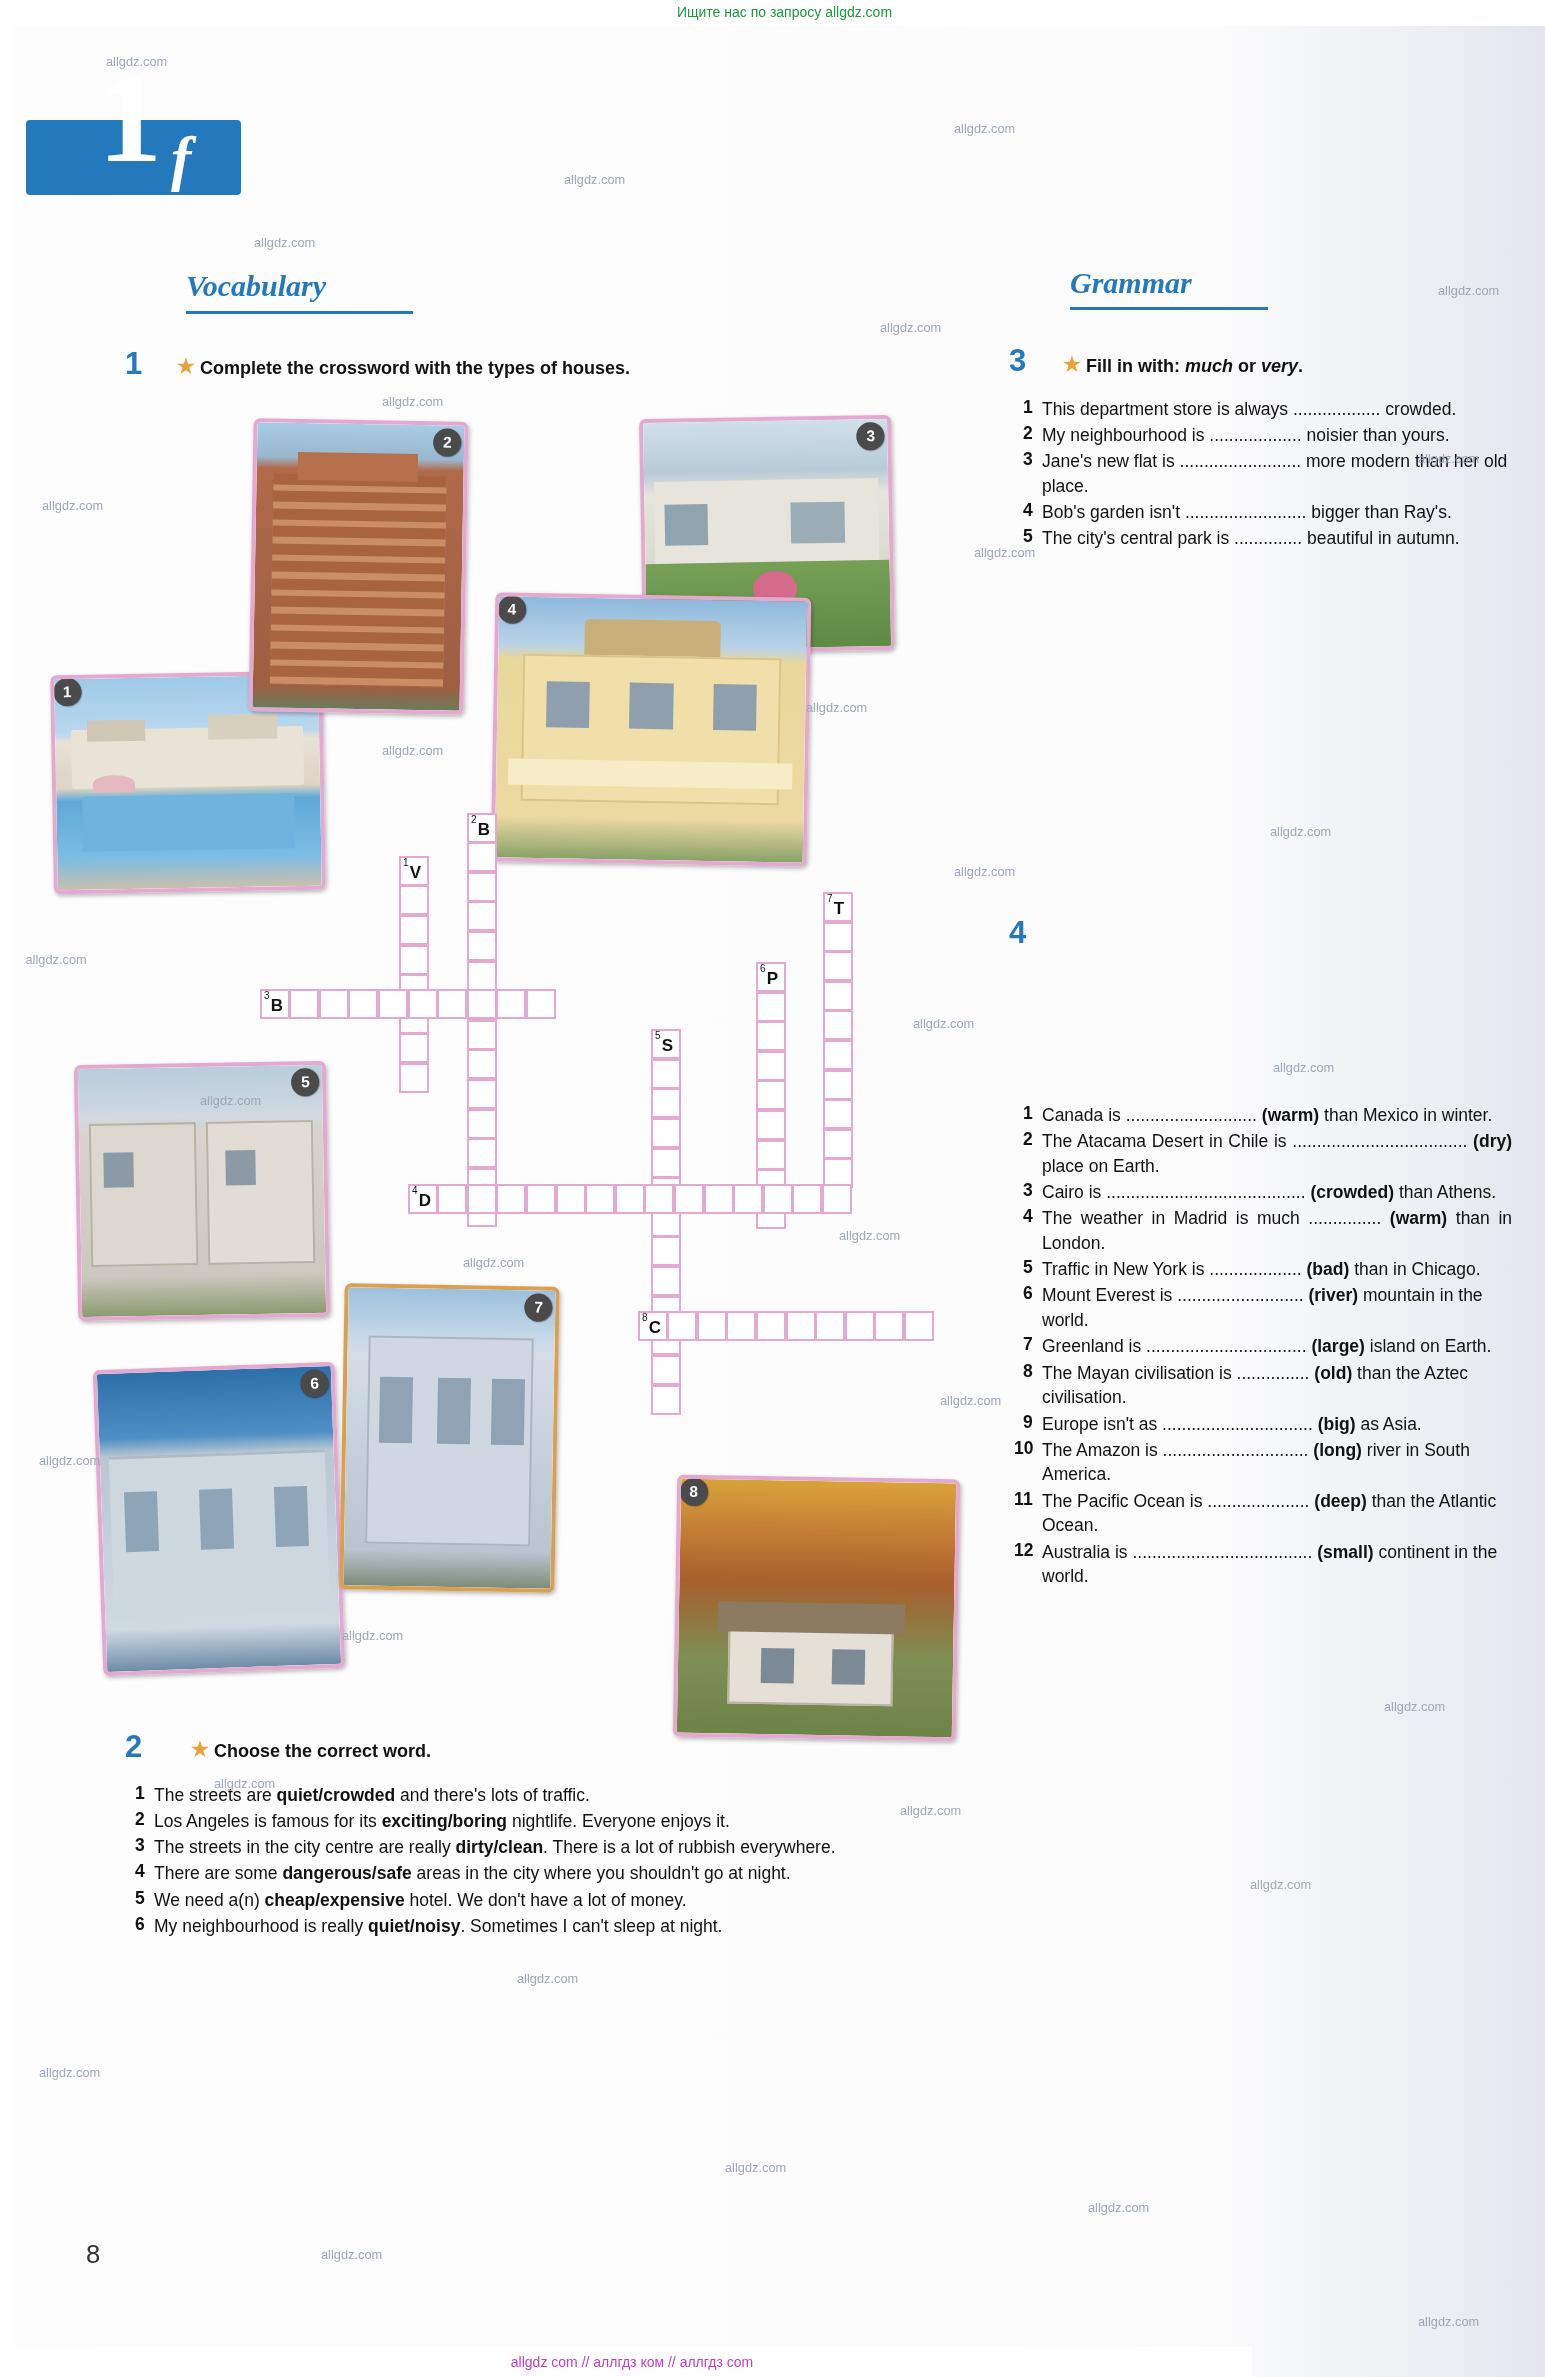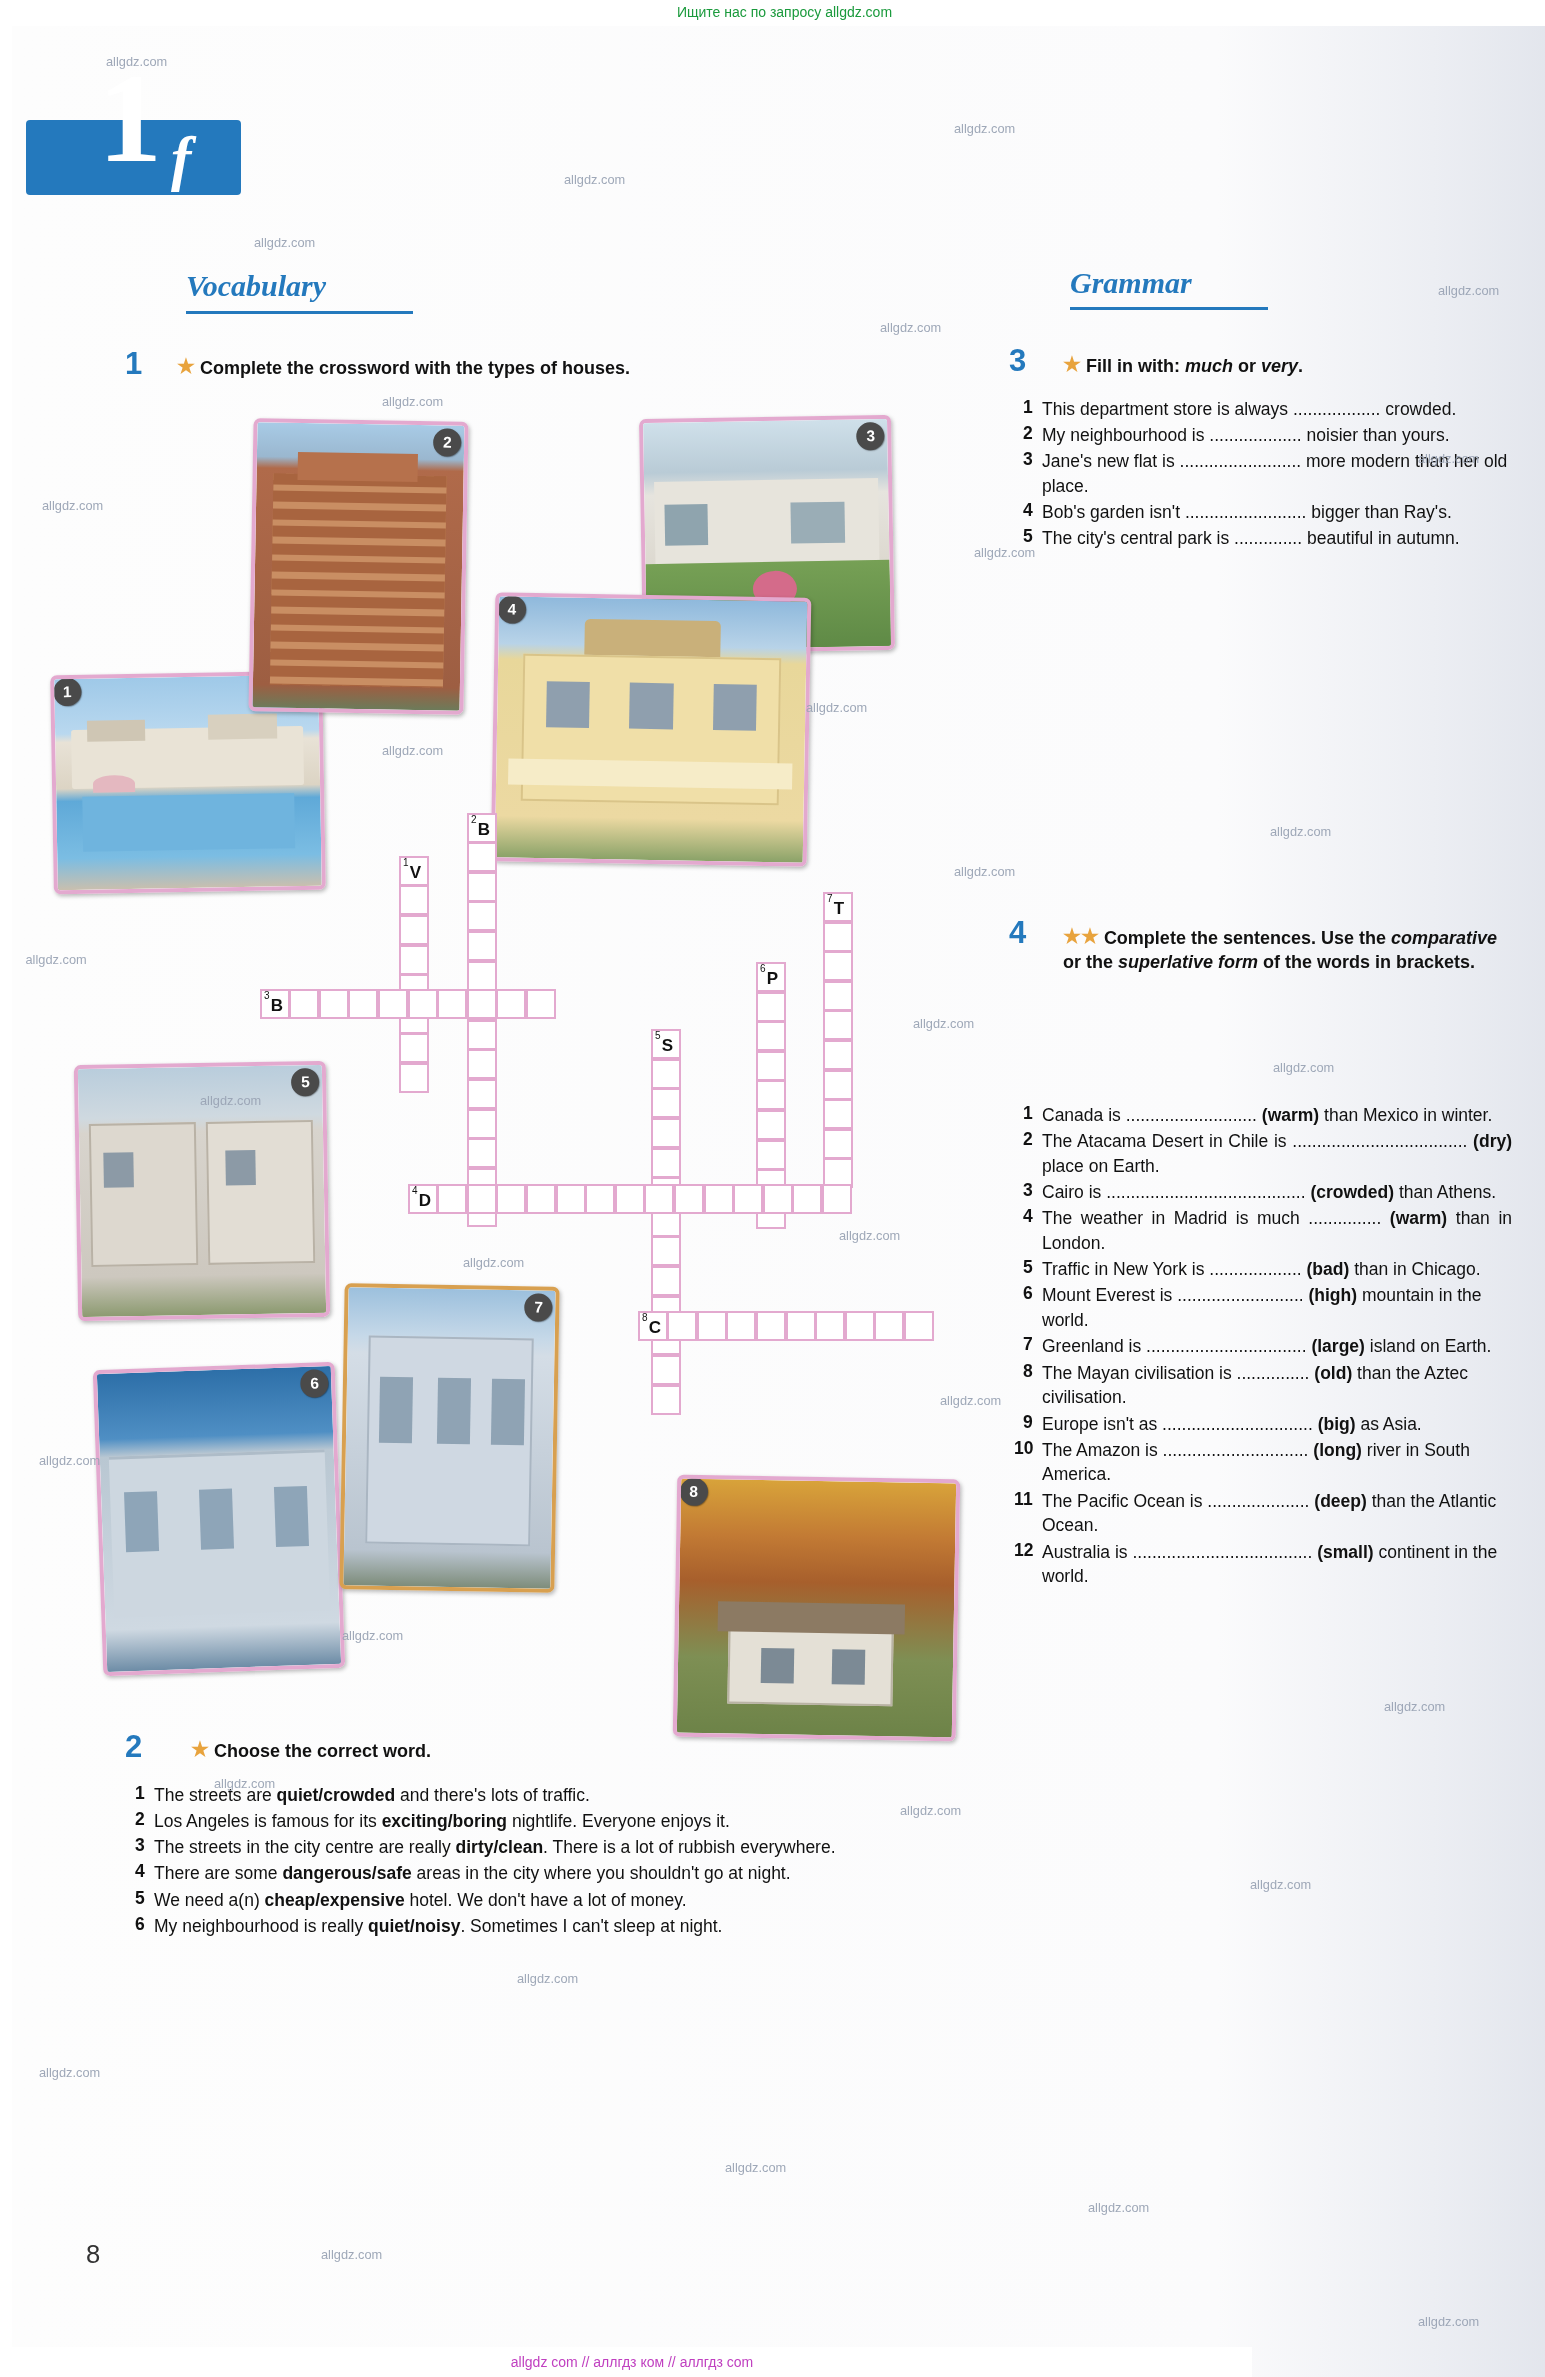--- a/index.html
+++ b/index.html
@@ -468,24 +468,20 @@
       <div class="qnum">4</div>
       <div class="qtext">Bob's garden isn't ......................... bigger than Ray's.</div>
     </div>
     <div class="qrow">
       <div class="qnum">5</div>
       <div class="qtext">The city's central park is .............. beautiful in autumn.</div>
     </div>
   </div>
 
   <div class="ex-num" style="left:997px; top:915px;">4</div>
-  <div class="ex-title" style="left:1051px; top:923px; width:444px;">
-    <span class="star">★★</span>
-    <span>Complete the sentences. Use the <i>comparative</i> or the <i>superlative form</i> of the words in brackets.</span>
-  </div>
 
   <div class="qlist" style="left:1002px; top:1103px; width:498px;">
     <div class="qrow">
       <div class="qnum">1</div>
       <div class="qtext">Canada is ........................... <b>(warm)</b> than Mexico in winter.</div>
     </div>
     <div class="qrow">
       <div class="qnum">2</div>
       <div class="qtext" style="text-align:justify;">The Atacama Desert in Chile is .................................... <b>(dry)</b> place on Earth.</div>
     </div>
@@ -496,21 +492,21 @@
     <div class="qrow">
       <div class="qnum">4</div>
       <div class="qtext" style="text-align:justify;">The weather in Madrid is much ............... <b>(warm)</b> than in London.</div>
     </div>
     <div class="qrow">
       <div class="qnum">5</div>
       <div class="qtext">Traffic in New York is ................... <b>(bad)</b> than in Chicago.</div>
     </div>
     <div class="qrow">
       <div class="qnum">6</div>
-      <div class="qtext">Mount Everest is .......................... <b>(high)</b> mountain in the world.</div>
+      <div class="qtext">Mount Everest is .......................... <b>(river)</b> mountain in the world.</div>
     </div>
     <div class="qrow">
       <div class="qnum">7</div>
       <div class="qtext">Greenland is ................................. <b>(large)</b> island on Earth.</div>
     </div>
     <div class="qrow">
       <div class="qnum">8</div>
       <div class="qtext">The Mayan civilisation is ............... <b>(old)</b> than the Aztec civilisation.</div>
     </div>
     <div class="qrow">

